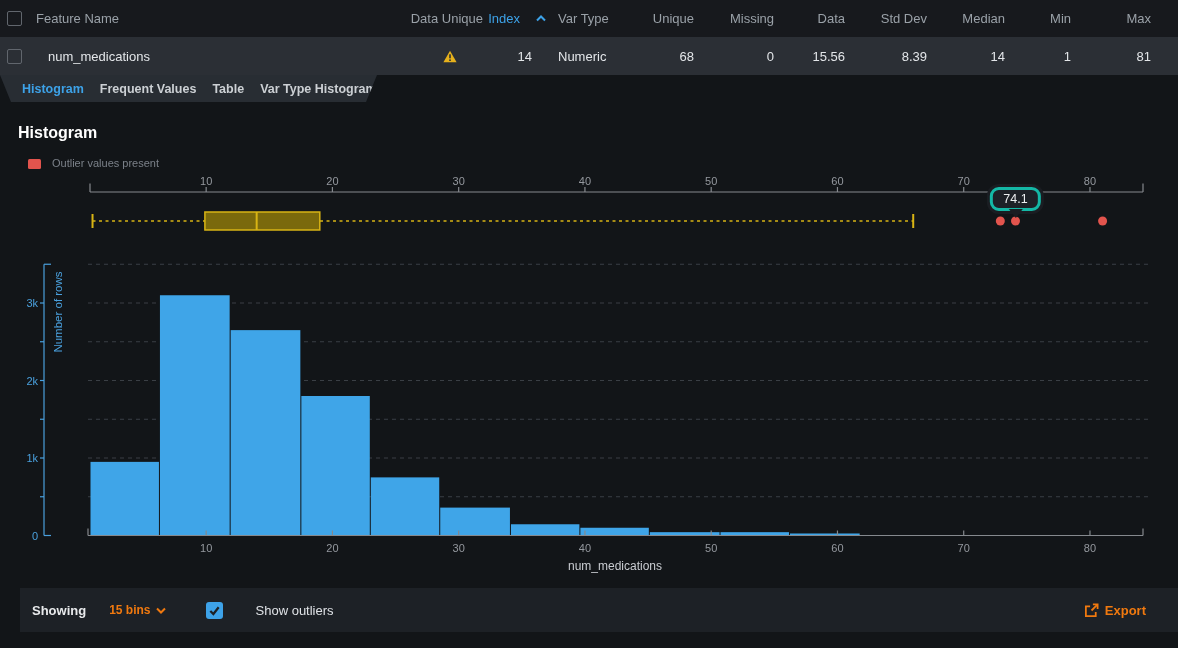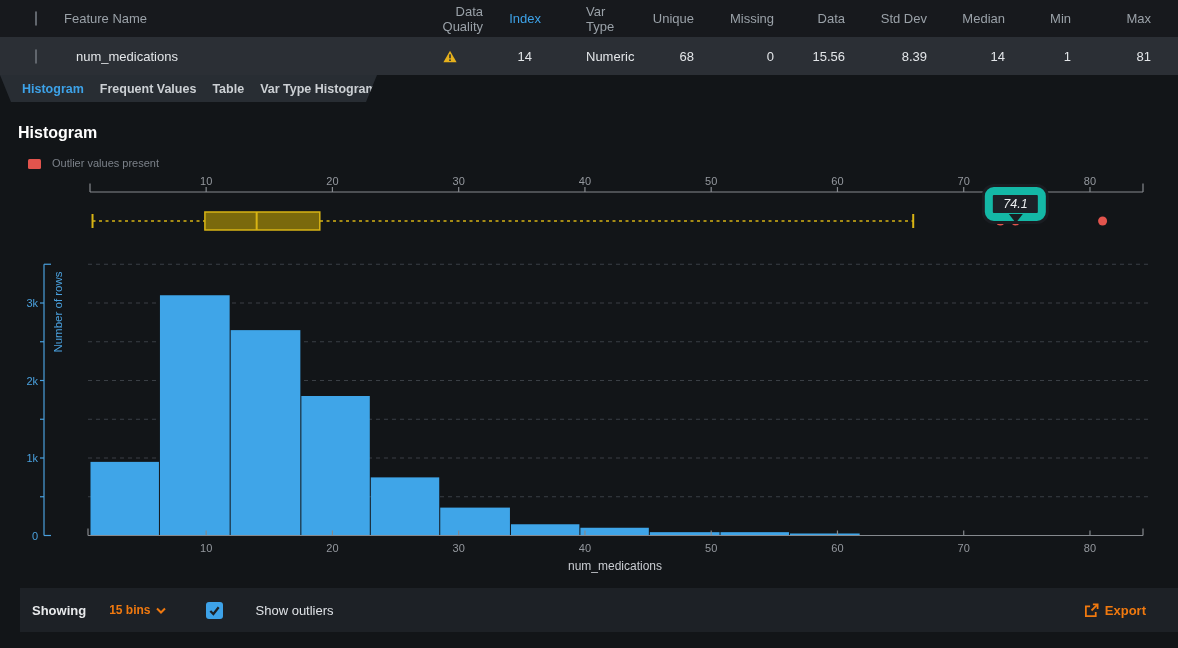--- a/index.html
+++ b/index.html
@@ -4,47 +4,47 @@
 <style>
   html,body{margin:0;padding:0;background:#121518;}
   .app{position:relative;width:1178px;height:648px;overflow:hidden;background:#121518;
        font-family:"Liberation Sans",sans-serif;color:#e6e8ea;}
 
   
   .grid{display:grid;grid-template-columns:36px 351px 96px 63px 80px 68px 80px 71px 82px 78px 66px 80px 27px;
         align-items:center;width:1178px;box-sizing:border-box;}
   .thead{position:absolute;top:0;left:0;height:37px;background:#17191d;font-size:13px;color:#9aa1a8;}
   .trow{position:absolute;top:37px;left:0;height:38px;background:#2b2f35;font-size:13px;color:#e3e6e9;}
-  .cell{display:flex;align-items:center;height:100%;margin-left:28px;}
+  .cell{display:flex;align-items:center;height:100%;}
   .r{justify-content:flex-end;text-align:right;}
   .l{justify-content:flex-start;}
   .c-name{padding-left:12px;}
   .c-vartype{padding-left:12px;}
   .c-dq-icon{justify-content:flex-end;padding-right:26px;}
   .c-index-val{padding-right:14px;}
   .checkbox{width:15px;height:15px;border:1.5px solid #61666d;border-radius:2px;margin-left:7px;box-sizing:border-box;}
-  .hdr-index{color:#3da2e8;gap:5px;}
+  .hdr-index{color:#3da2e8;gap:16px;}
 
   
   .tabs{position:absolute;top:75px;left:0;height:27px;width:377px;box-sizing:border-box;
         display:flex;align-items:center;gap:16px;padding:0 18px 0 22px;background:#282d33;
         clip-path:polygon(0 0,100% 0,calc(100% - 11px) 100%,11px 100%);
         font-size:12.5px;font-weight:bold;color:#ccd0d4;}
   .tab{cursor:pointer;white-space:nowrap;}
   .tab.active{color:#3da2e8;}
 
   
   .section-title{position:absolute;top:124px;left:18px;font-size:16px;font-weight:bold;color:#fff;}
   .legend{position:absolute;top:157px;left:28px;display:flex;align-items:flex-end;font-size:11px;color:#7b8189;}
   .legend .swatch{width:13px;height:10px;border-radius:1.5px;margin-right:11px;}
   #chart-svg{position:absolute;top:170px;left:0;}
 
-  .tooltip{position:absolute;top:187px;background:#1d2127;border:8px solid #14b8a6;
+  .tooltip{position:absolute;top:187px;background:#1d2127;border:3px solid #14b8a6;
            box-shadow:0 0 0 3px #1a1d22;border-radius:9px;padding:2px 10px;
-           font-size:12.5px;color:#eceef0;transform:translateX(-50%);font-style:italic;}
+           font-size:12.5px;color:#eceef0;transform:translateX(-50%);}
   .tooltip .ptr{position:absolute;left:50%;bottom:-17px;transform:translateX(-50%);
            width:0;height:0;border:7px solid transparent;border-top:9px solid #1a1d22;}
 
   
   .footer{position:absolute;top:588px;left:20px;width:1158px;height:44px;box-sizing:border-box;
           background:#1d2126;display:flex;align-items:center;padding:0 32px 0 12px;font-size:13px;gap:16px;}
   .footer .showing{font-weight:bold;color:#e8eaec;}
   .bins-btn{display:flex;align-items:center;gap:5px;margin-left:7px;background:none;border:none;
             font-family:inherit;font-size:12px;font-weight:bold;color:#f0790f;cursor:pointer;padding:0;}
   .cbx{width:17px;height:17px;border-radius:3px;background:#3da2e8;margin-left:24px;
@@ -56,21 +56,21 @@
 </head>
 <body>
 
 <div class="app">
 
   <div class="grid thead">
     <div class="cell">
       <span class="checkbox"></span>
     </div>
     <div class="cell l">Feature Name</div>
-    <div class="cell r">Data Quality</div>
+    <div class="cell r">Data Unique</div>
     <div class="cell r hdr-index">
       <span>Index</span>
       <svg width="10" height="7" viewBox="0 0 10 7">
         <polyline points="1,5.5 5,1.5 9,5.5" fill="none" stroke="#3da2e8" stroke-width="2"></polyline>
       </svg>
     </div>
     <div class="cell l c-vartype">Var Type</div>
     <div class="cell r">Unique</div>
     <div class="cell r">Missing</div>
     <div class="cell r">Data</div>

